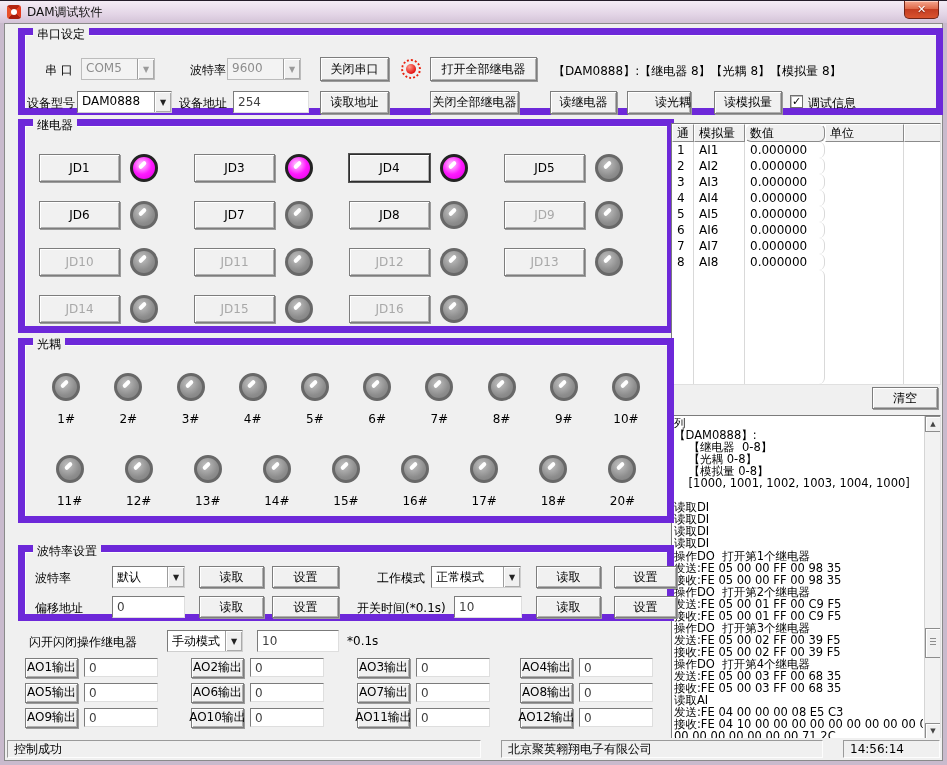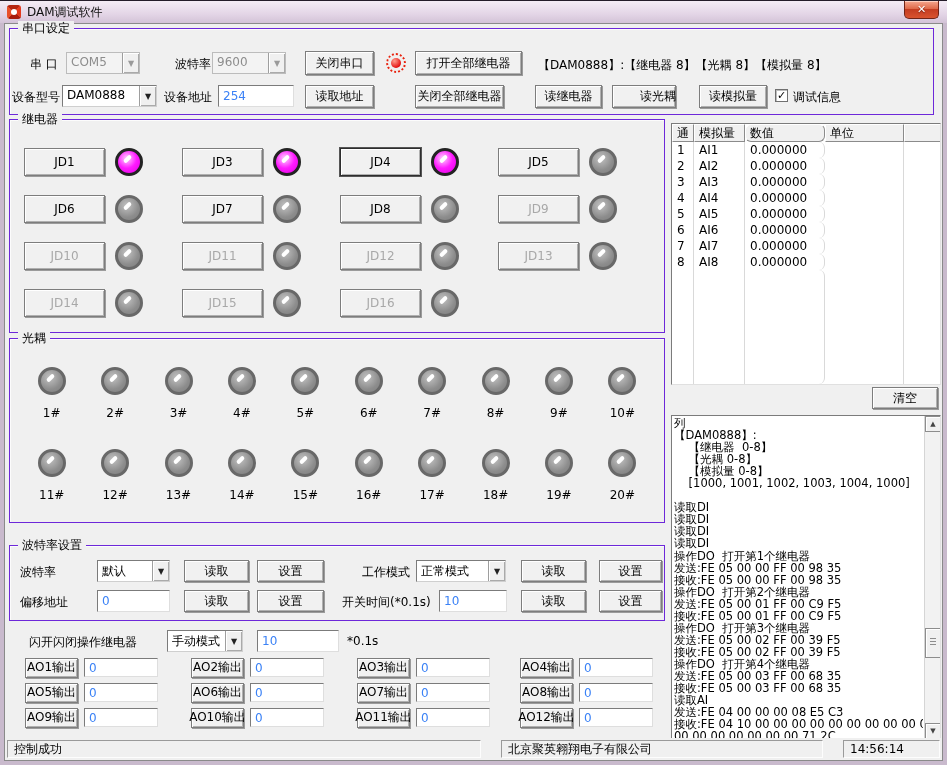--- a/index.html
+++ b/index.html
@@ -19,32 +19,32 @@
   .close-btn { position:absolute; right:8px; top:0; width:35px; height:18px;
                background:linear-gradient(#f5a78f,#df6a4a 45%,#c23b20 46%,#d9532f);
                border:1px solid #6f2417; border-top:none; border-radius:0 0 5px 5px;
                color:#fff; font-size:11px; font-weight:bold; text-align:center; line-height:17px;
                text-shadow:0 1px 1px #7a2112; box-shadow:inset 0 1px 0 #ffd0c0; cursor:default; }
   
   .client { position:absolute; left:4px; top:22px; right:4px; bottom:4px;
             background:#f0f0f0; border:1px solid #8a8a8a; font-size:12px; color:#000; }
   .abs { position:absolute; }
   
-  .group { position:absolute; border:1px solid #6d28d9; box-shadow:1px 1px 0 rgba(255,255,255,.8) inset; }
+  .group { position:absolute; border:7px solid #6d28d9; box-shadow:1px 1px 0 rgba(255,255,255,.8) inset;margin-left:9px; }
   .legend { position:absolute; top:-8px; left:8px; background:#f0f0f0; padding:0 4px;
             font-size:12px; line-height:14px; white-space:nowrap; }
   
   .btn { position:absolute; background:#f1f1f1; border:1px solid #7d7d7d;
          box-shadow:inset 1px 1px 0 #ffffff, inset -1px -1px 0 #b0b0b0, 1px 1px 0 #9b9b9b;
          font-size:12px; color:#000; display:flex; align-items:center; justify-content:center;
          white-space:nowrap; cursor:default; font-family:"DejaVu Sans",sans-serif; }
   .btn.dis { color:#a8a8a8; }
   .btn.focused { border-color:#2e2e2e; box-shadow:inset 1px 1px 0 #ffffff, inset -1px -1px 0 #b0b0b0, 0 0 0 1px #555; }
   .tb { position:absolute; background:#fff; border:1px solid; border-color:#7b7b7b #dedede #dedede #7b7b7b;
-        font-size:12px; padding:1px 4px; font-family:"DejaVu Sans",sans-serif; color:#3b82f6; }
+        font-size:12px; padding:1px 4px; font-family:"DejaVu Sans",sans-serif; color:#404040; }
   .combo { position:absolute; background:#fff; border:1px solid; border-color:#7b7b7b #cfcfcf #cfcfcf #7b7b7b;
            display:flex; align-items:stretch; }
   .combo .ctxt { flex:1; font-size:12px; padding:2px 4px; overflow:hidden; white-space:nowrap; }
   .combo .carr { width:17px; flex:none; background:#f0f0f0; border-left:1px solid #9e9e9e;
            box-shadow:inset 1px 1px 0 #fff, inset -1px -1px 0 #aaa;
            display:flex; align-items:center; justify-content:center; font-size:8px; color:#222; }
   .combo.dis { background:#f3f3f3; border-color:#bcbcbc; }
   .combo.dis .ctxt { color:#8d8d8d; }
   .combo.dis .carr { color:#9a9a9a; }
   .lbl { position:absolute; font-size:12px; white-space:nowrap; }
@@ -408,24 +408,20 @@
           <div class="opto-cell">
             <span class="led led-off"></span>
             <span class="olabel">17#</span>
           </div>
           <div class="opto-cell">
             <span class="led led-off"></span>
             <span class="olabel">18#</span>
           </div>
           <div class="opto-cell">
             <span class="led led-off"></span>
-            <span class="olabel">19#</span>
-          </div>
-          <div class="opto-cell">
-            <span class="led led-off"></span>
             <span class="olabel">20#</span>
           </div>
         </div>
     </div>
 
     <div class="group" style="left:4px;top:521px;width:656px;height:76px;">
       <div class="legend">波特率设置</div>
       <div class="lbl" style="left:10px;top:18px;">波特率</div>
       <div class="combo" style="left:87px;top:14px;width:73px;height:22px;">
         <div class="ctxt">默认</div>

